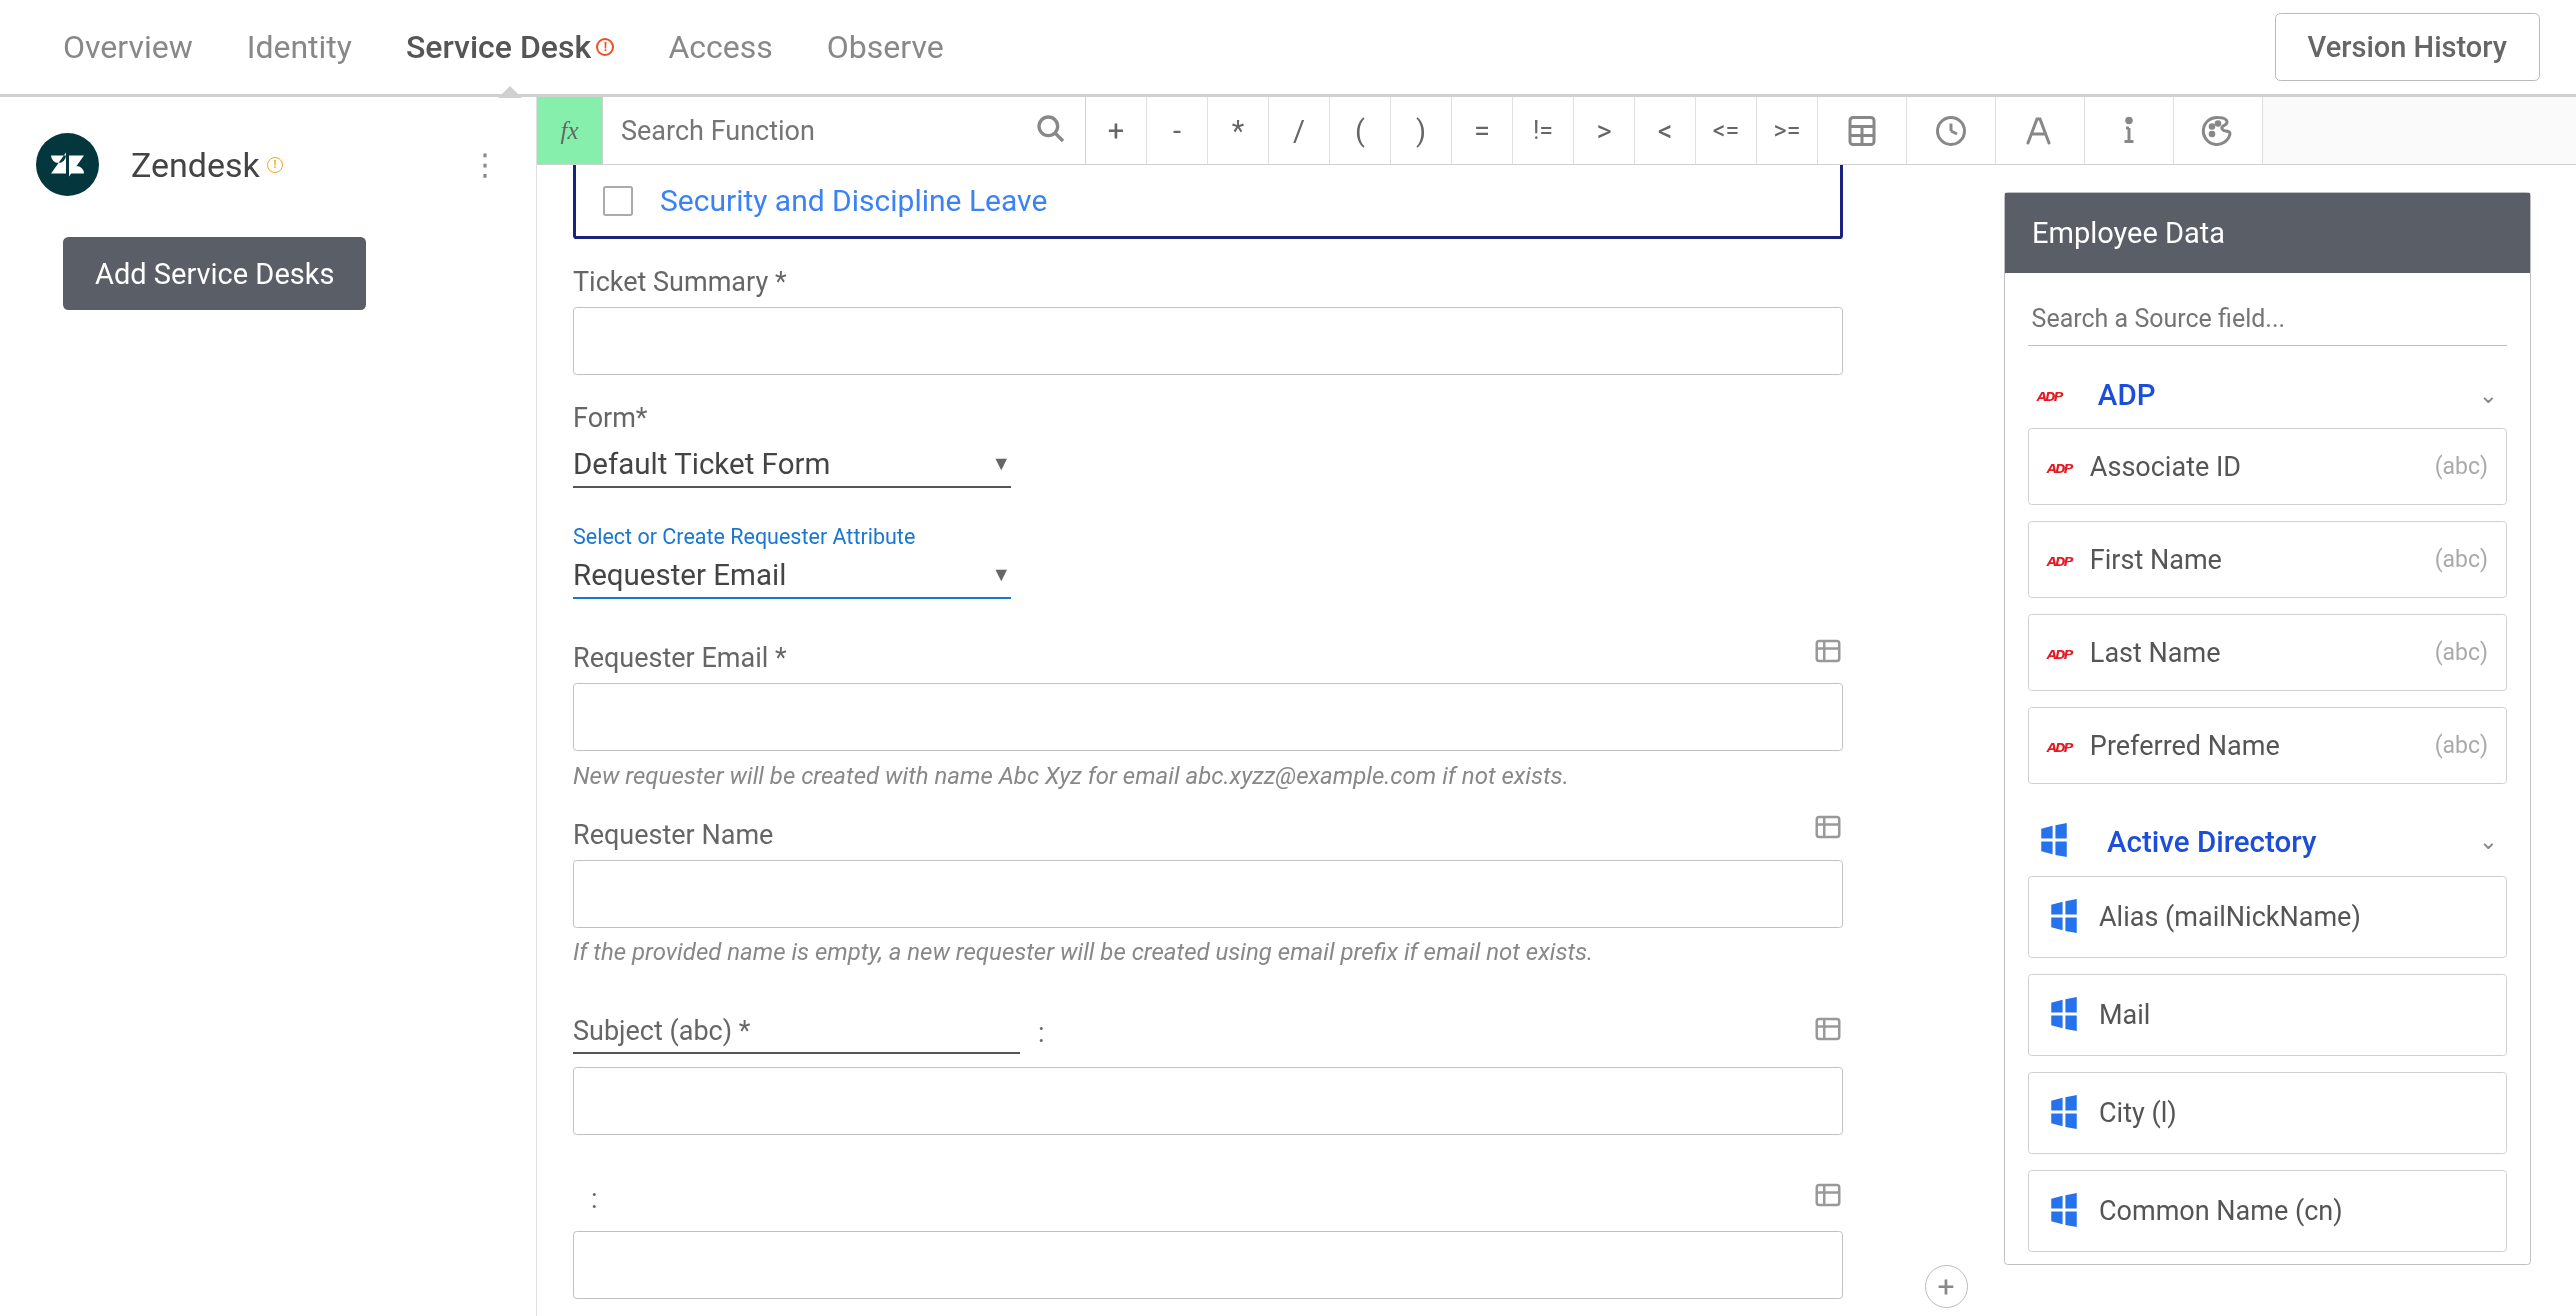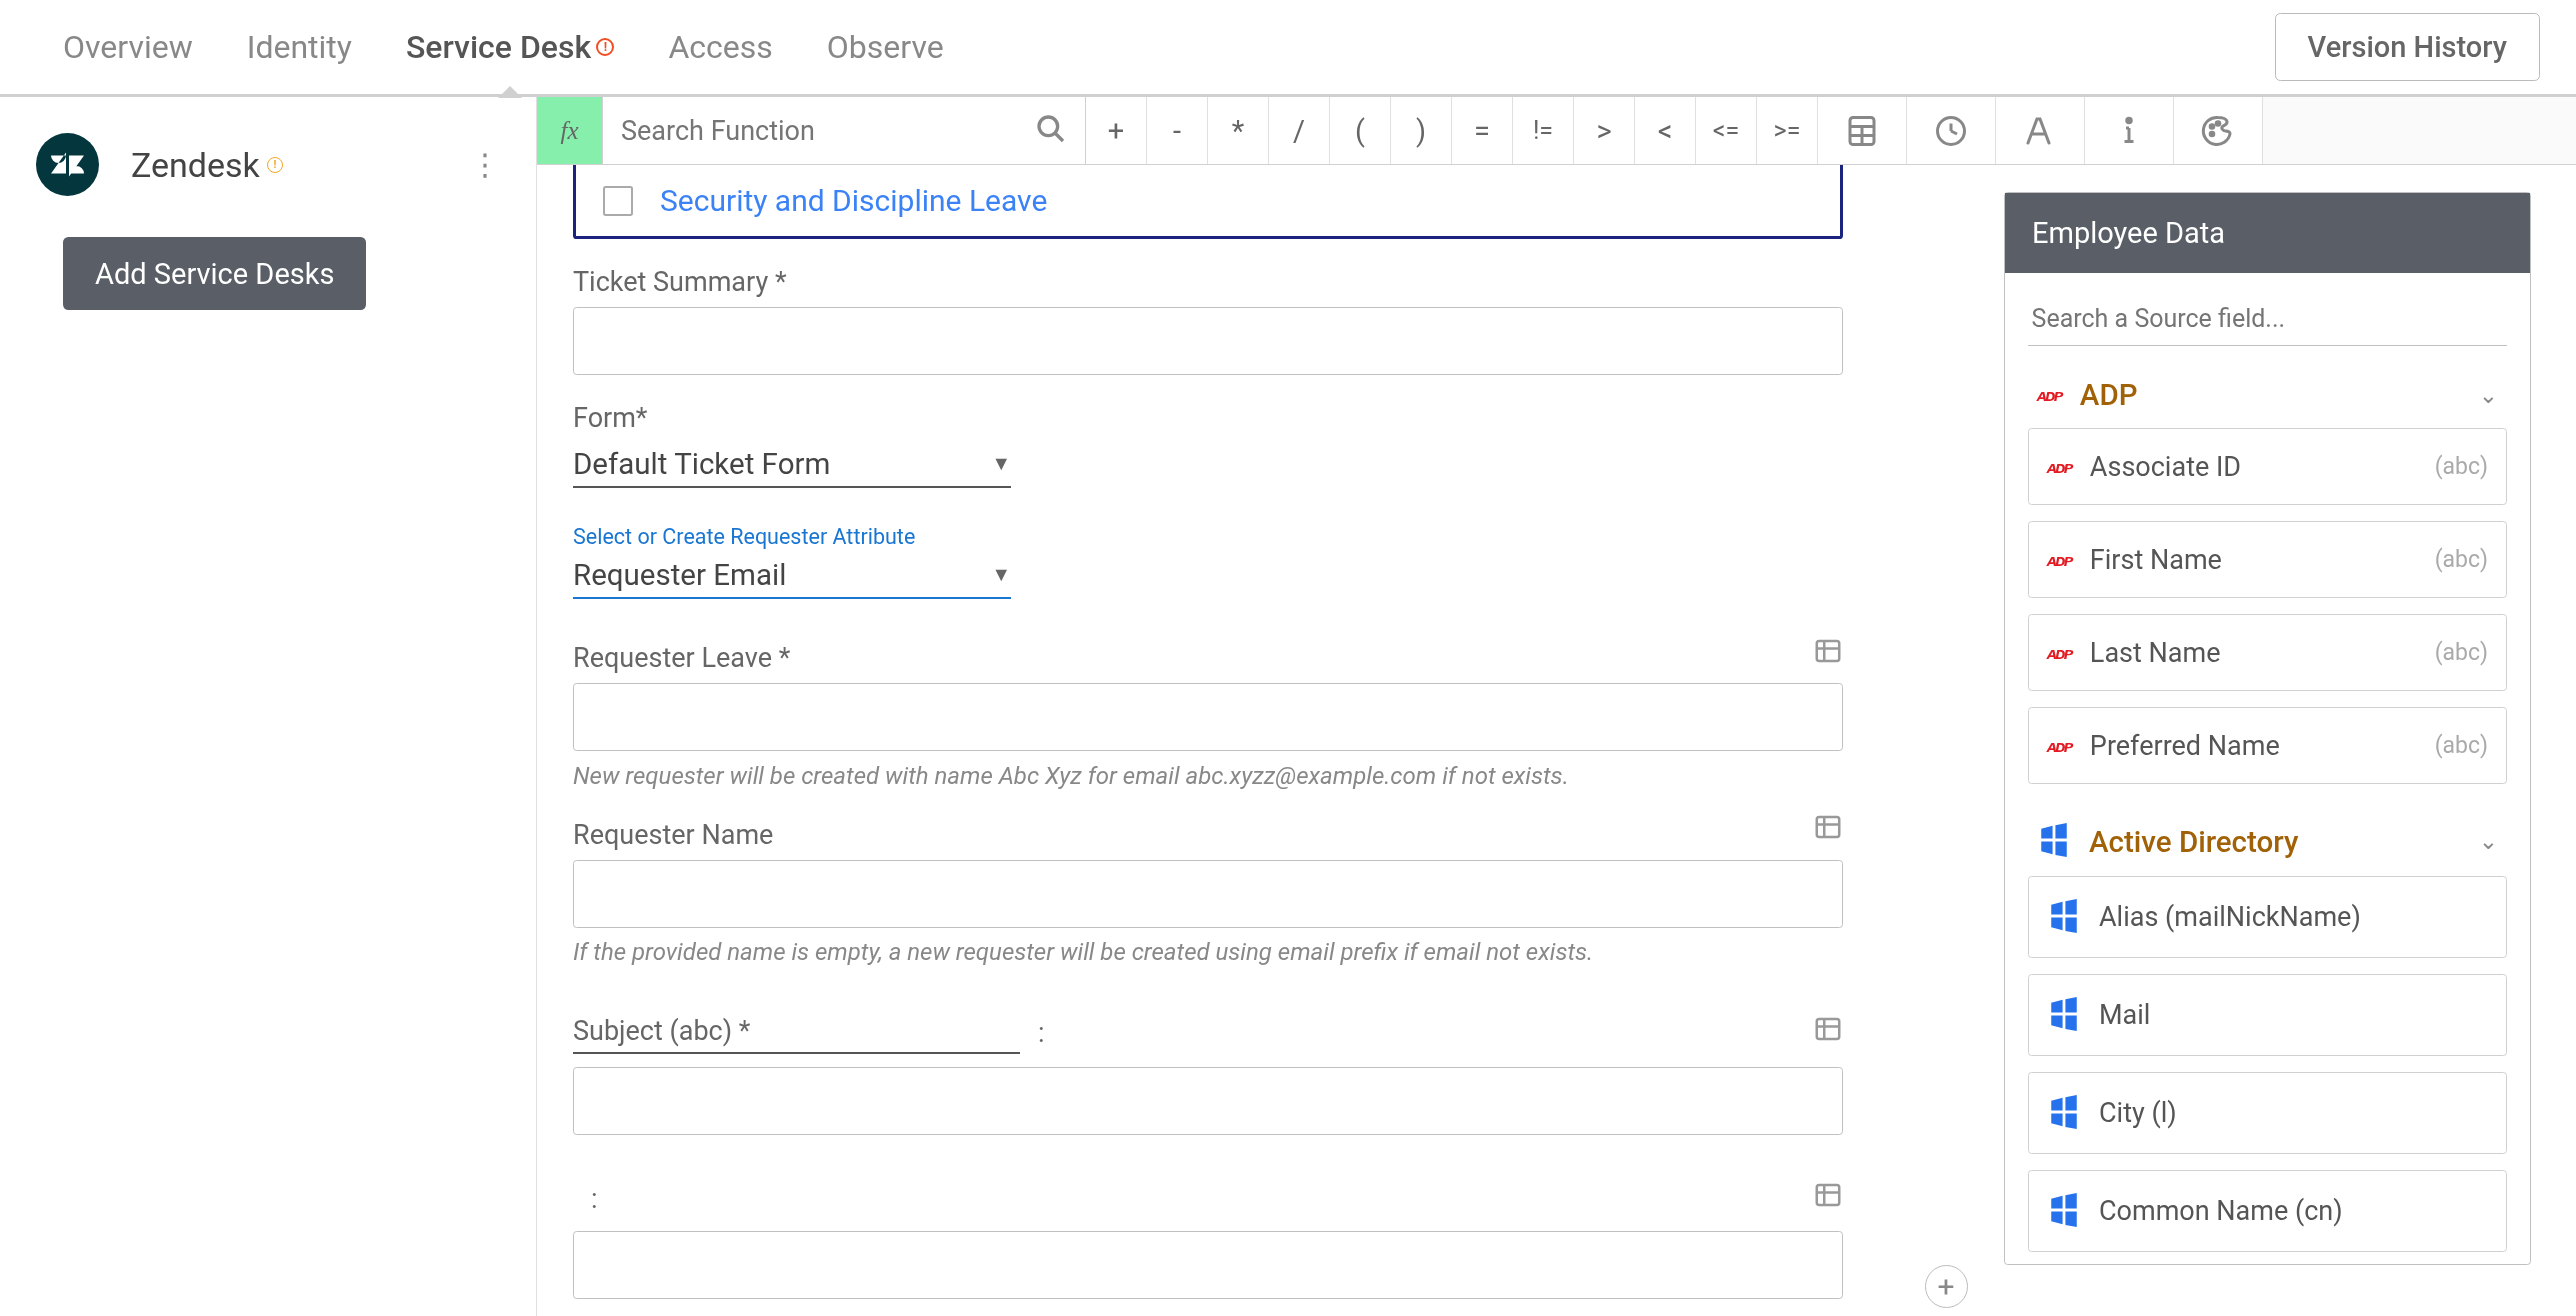--- a/index.html
+++ b/index.html
@@ -61,21 +61,21 @@
 .field-row .field-label { width: 447px; }
 .colon { font-size: 27px; color: #666; }
 .map-icon { margin-left: auto; color: #888; margin-bottom: 5.4px; cursor: pointer; }
 .map-icon svg { width: 30px; height: 30px; stroke: #999; fill: none; stroke-width: 2; }
 
 .data-panel { border: 1.8px solid #c0c0c0; border-radius: 3.6px; height: 1073px; display: flex; flex-direction: column; }
 .data-head { background: #5a5e66; color: #fff; font-size: 29px; padding: 23px 27px; }
 .data-search { border: none; border-bottom: 1.8px solid #c0c0c0; margin: 18px 23px 9px; padding: 12.5px 3.6px; font-size: 25px; outline: none; }
 .data-body { flex: 1; overflow-y: auto; padding: 0 23px 23px; }
 .src-head { display: flex; align-items: center; padding: 23px 9px 16px; cursor: pointer; }
-.src-name { font-size: 29.5px; color: #a16207; font-weight: 500; margin-left: 18px; flex: 1; }
+.src-name { font-size: 29.5px; color: #1d4ed8; font-weight: 500; margin-left: 36px; flex: 1; }
 .src-caret { color: #888; font-size: 23px; }
 .src-field { display: flex; align-items: center; border: 1.8px solid #d0d0d0; border-radius: 3.6px; padding: 21.5px 18px; margin-bottom: 16px; cursor: pointer; }
 .src-field-name { font-size: 27px; color: #555; margin-left: 18px; flex: 1; }
 .src-field-type { font-size: 23px; color: #aaa; }
 .adp-logo { color: #e31b23; font-size: 18px; font-weight: bold; font-style: italic; letter-spacing: -0.9px; }
 .ad-logo svg { width: 34px; height: 34px; }
 
 .mt30 { margin-top: 27px; }
 .mt50 { margin-top: 45px; }
 </style>
@@ -191,21 +191,21 @@
           <span class="select-caret">▼</span>
         </div>
 
         <div class="select-lbl-sm">Select or Create Requester Attribute</div>
         <div class="select-row active">
           <span class="select-val">Requester Email</span>
           <span class="select-caret">▼</span>
         </div>
 
         <div class="field-row mt30">
-          <div class="field-label">Requester Leave *</div>
+          <div class="field-label">Requester Email *</div>
           <div style="flex:1"></div>
           <span class="map-icon"><svg viewBox="0 0 24 24">
                 <rect x="3" y="4" width="18" height="16" rx="2"></rect>
                 <line x1="3" y1="10" x2="21" y2="10"></line>
                 <line x1="9" y1="4" x2="9" y2="20"></line>
               </svg></span>
         </div>
         <input class="text-input" style="">
         <div class="hint">New requester will be created with name Abc Xyz for email abc.xyzz@example.com if not exists.</div>
 

